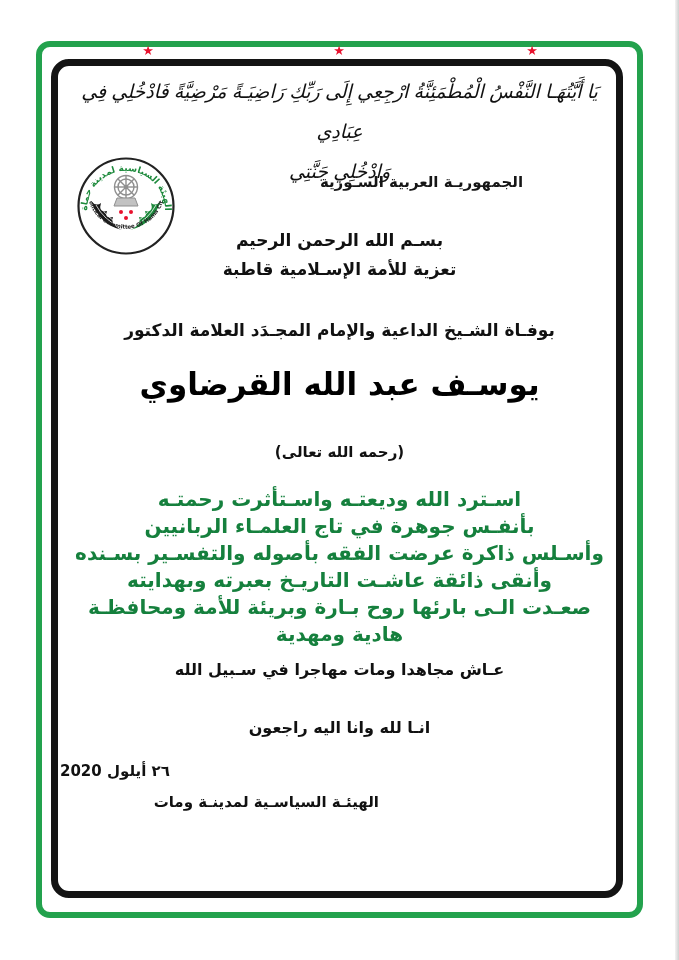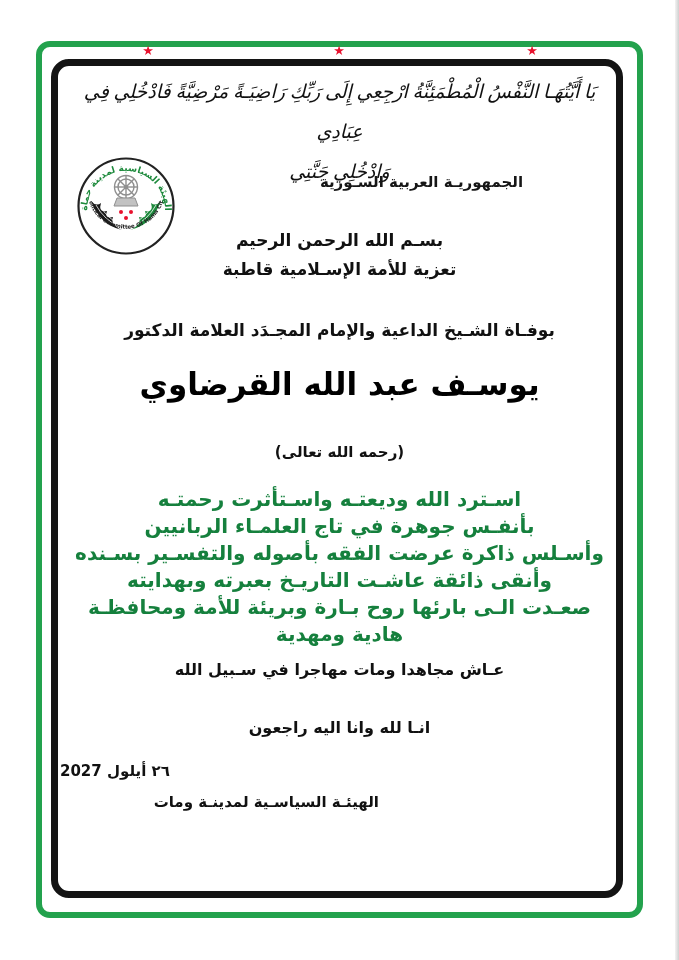--- a/index.html
+++ b/index.html
@@ -28,21 +28,21 @@
     position:absolute;top:44px;transform:translateX(-50%);
     color:#e8112d;font-size:13px;line-height:13px;
   }
   .star1{left:148px;}
   .star2{left:339px;}
   .star3{left:532px;}
   .abs{position:absolute;left:60px;right:60px;}
   .center{text-align:center;}
   .verse{
     top:72px;
-    font-family:Liberation Serif, serif;
+    font-family:Liberation Sans, sans-serif;
     font-style:italic;
     font-size:19px;line-height:40px;color:#111;
   }
   .hdr-right{
     top:168px;left:230px;right:66px;
     text-align:center;font-weight:bold;font-size:15px;line-height:28px;color:#161616;
   }
   .basmala{top:230px;font-weight:bold;font-size:17px;color:#111;}
   .taaziya{top:259px;font-weight:bold;font-size:17px;color:#111;}
   .death-line{top:320px;font-weight:bold;font-size:17px;color:#111;}
@@ -128,16 +128,16 @@
     <div>اسـترد الله وديعتـه  واسـتأثرت رحمتـه</div>
     <div>بأنفـس جوهرة في تاج العلمـاء الربانيين</div>
     <div>وأسـلس ذاكرة عرضت الفقه بأصوله والتفسـير بسـنده</div>
     <div>وأنقى ذائقة عاشـت التاريـخ بعبرته وبهدايته</div>
     <div>صعـدت الـى بارئها روح بـارة وبريئة للأمة ومحافظـة هادية ومهدية</div>
   </div>
 
   <div class="abs center lived">عـاش مجاهدا ومات مهاجرا في سـبيل الله</div>
   <div class="abs center inna">انـا لله وانا اليه راجعون</div>
 
-  <div class="abs date-line">٢٦ أيلول 2027</div>
+  <div class="abs date-line">٢٦ أيلول 2020</div>
   <div class="abs signature">الهيئـة السياسـية لمدينـة ومات</div>
 
 </div>
 
 </body></html>

